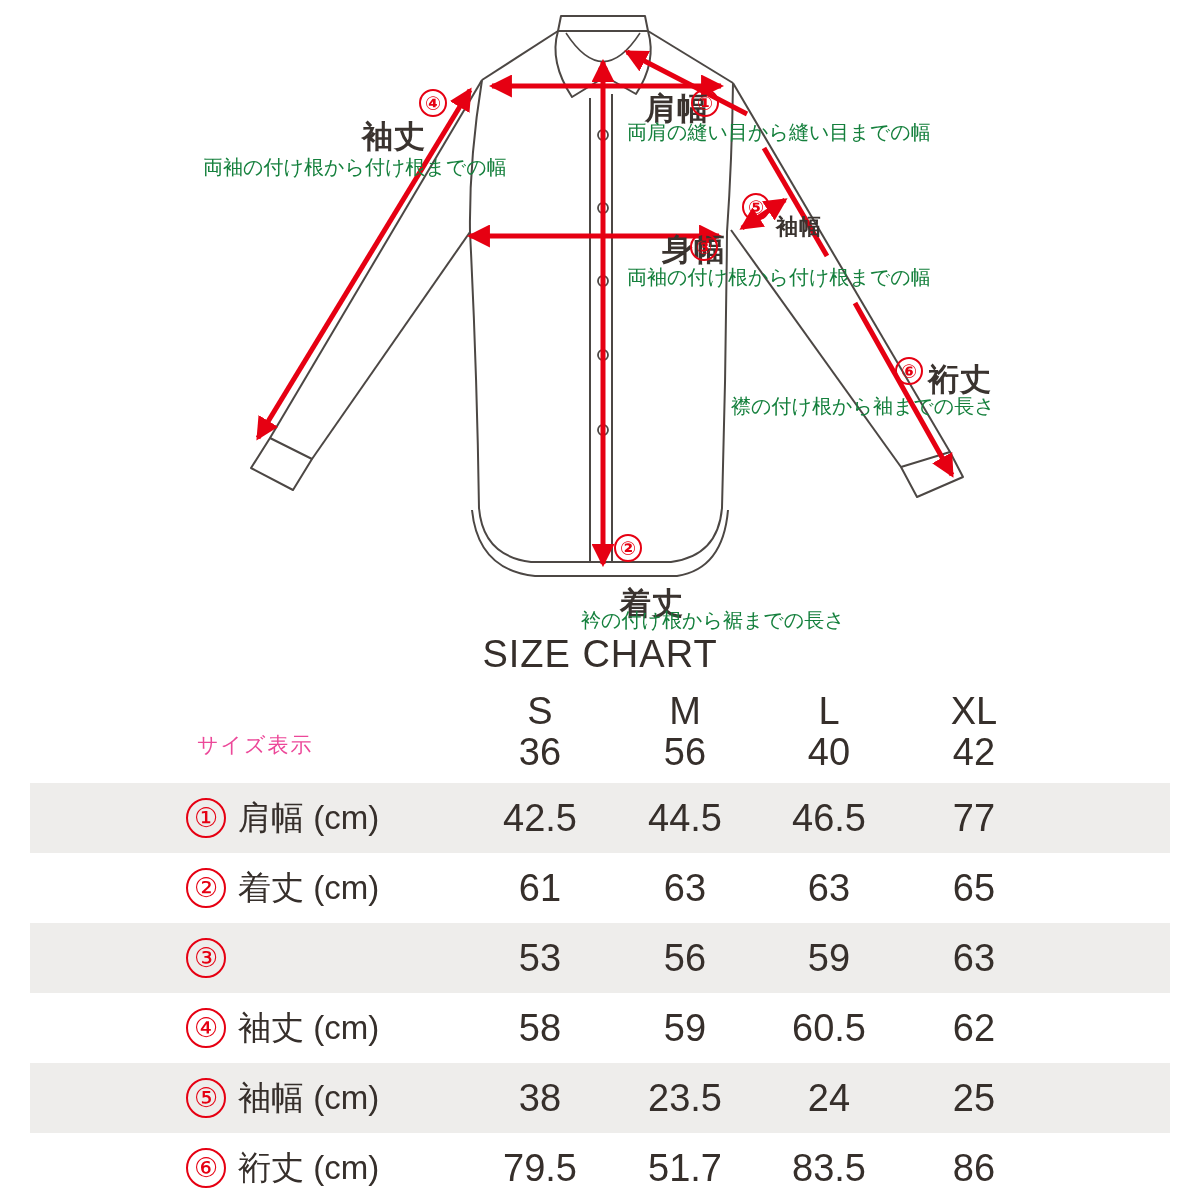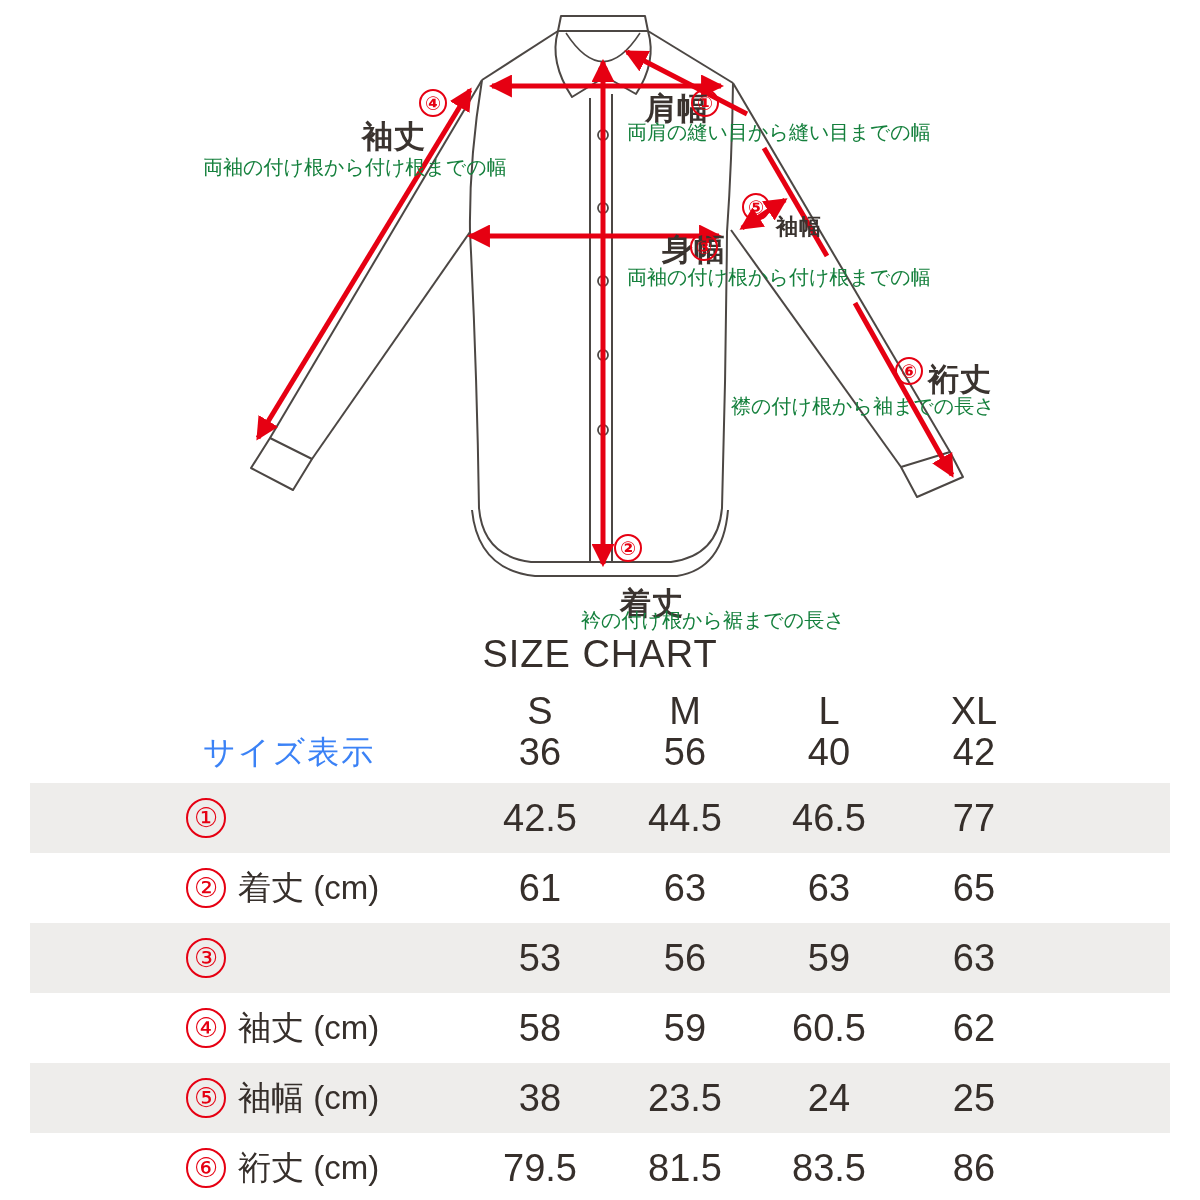--- a/index.html
+++ b/index.html
@@ -10,21 +10,21 @@
   .mname{font-size:31px;font-weight:700;color:#3a332f;letter-spacing:1px;}
   .mdesc{font-size:20px;color:#15803d;letter-spacing:0;}
   .circ{display:flex;align-items:center;justify-content:center;box-sizing:border-box;
         border:2px solid #e60012;border-radius:50%;color:#e60012;background:transparent;}
   .circ.sm{width:28px;height:28px;font-size:19px;font-weight:700;}
   .circ.lg{width:40px;height:40px;font-size:27px;border-width:2.5px;}
   
   .chart-title{position:absolute;left:0;top:633px;width:1200px;text-align:center;
                font-size:38px;color:#362f2b;letter-spacing:1px;}
   .hcell,.vcell{position:absolute;width:130px;text-align:center;font-size:38px;color:#362f2b;}
-  .srow-label{position:absolute;left:203px;top:0;font-size:32px;color:#3b82f6;letter-spacing:2px;}
+  .srow-label{position:absolute;left:197px;top:0;font-size:21px;color:#ec4899;letter-spacing:2px;}
   .trow{position:absolute;left:0;width:1200px;height:70px;}
   .trow .band{position:absolute;left:30px;top:0;width:1140px;height:100%;background:#eeedeb;}
   .trow.odd .band{background:transparent;}
   .trow .circ{position:absolute;left:186px;top:50%;transform:translateY(-50%);}
   .trow .rlabel{position:absolute;left:238px;top:50%;transform:translateY(-50%);
                 font-size:33px;color:#362f2b;}
   .trow .vcell{top:50%;transform:translateY(-50%);}
   .c0{left:475px;} .c1{left:620px;} .c2{left:764px;} .c3{left:909px;}
   .hdr .hcell{top:0;}
 </style>
@@ -144,20 +144,21 @@
       <div class="hcell c1">56</div>
       <div class="hcell c2">40</div>
       <div class="hcell c3">42</div>
     </div>
 
     <div class="trow" style="top:783px;">
       <div class="band"></div>
       <div class="circ lg">
           <span>①</span>
         </div>
+      <div class="rlabel">肩幅 (cm)</div>
       <div class="vcell c0">42.5</div>
       <div class="vcell c1">44.5</div>
       <div class="vcell c2">46.5</div>
       <div class="vcell c3">77</div>
     </div>
 
     <div class="trow odd" style="top:853px;">
       <div class="band"></div>
       <div class="circ lg">
           <span>②</span>
@@ -204,18 +205,18 @@
       <div class="vcell c3">25</div>
     </div>
 
     <div class="trow odd" style="top:1133px;">
       <div class="band"></div>
       <div class="circ lg">
           <span>⑥</span>
         </div>
       <div class="rlabel">裄丈 (cm)</div>
       <div class="vcell c0">79.5</div>
-      <div class="vcell c1">81.5</div>
+      <div class="vcell c1">51.7</div>
       <div class="vcell c2">83.5</div>
       <div class="vcell c3">86</div>
     </div>
   </div>
 </div>
 
 </body></html>

